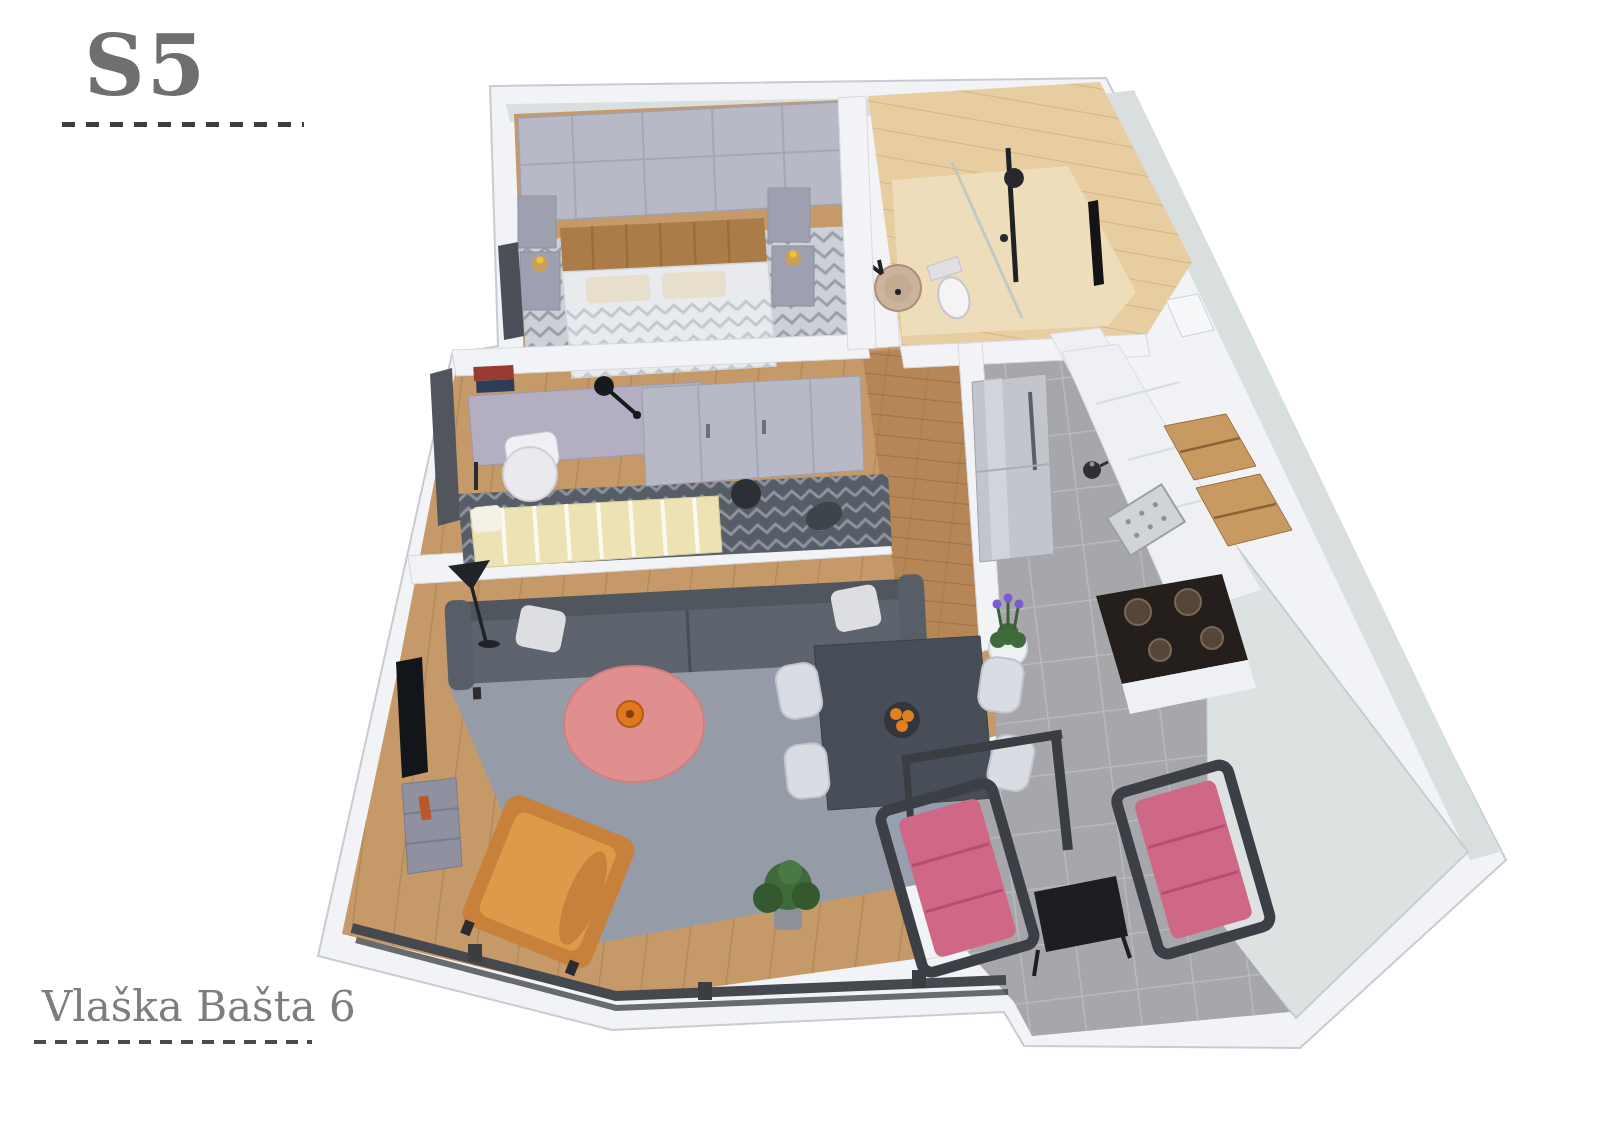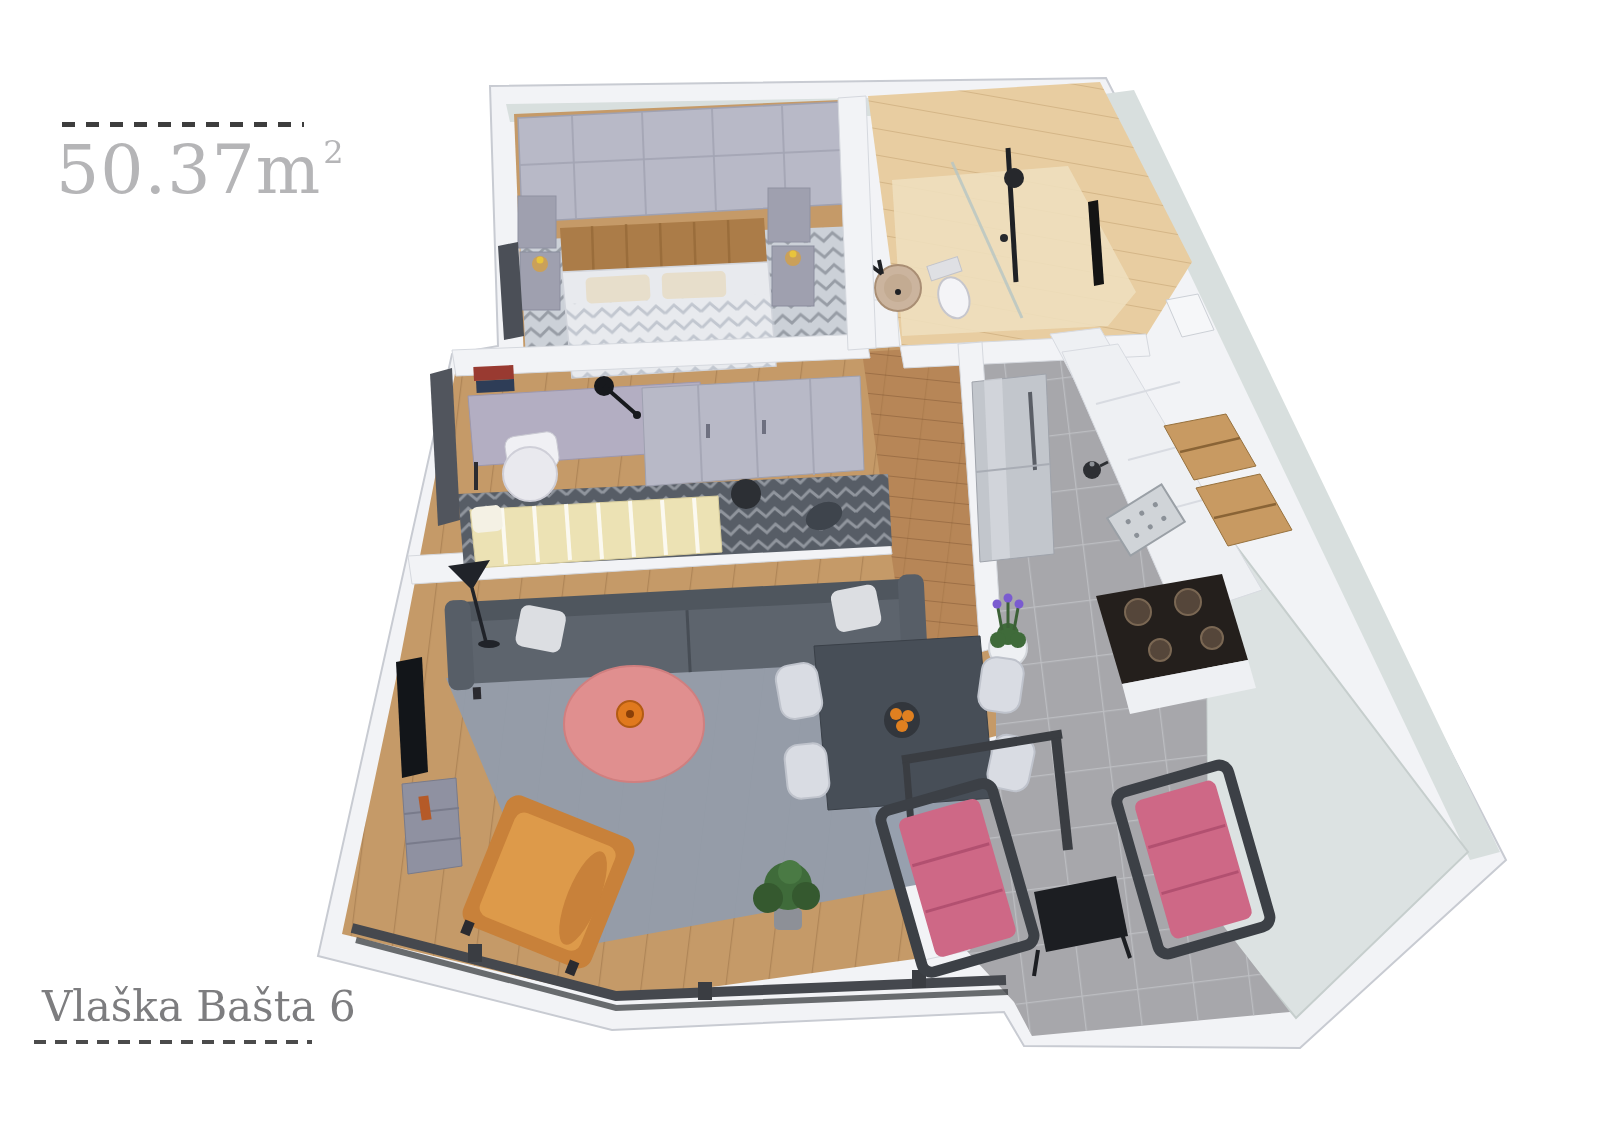--- a/index.html
+++ b/index.html
@@ -327,18 +327,18 @@
     <line x1="1154" y1="836" x2="1234" y2="836" stroke="#b25070" stroke-width="3"></line>
     <line x1="1154" y1="884" x2="1234" y2="884" stroke="#b25070" stroke-width="3"></line>
   </g>
   <g>
     <polygon points="1034,892 1116,876 1128,936 1046,952" fill="#1c1e22"></polygon>
     <line x1="1038" y1="950" x2="1034" y2="976" stroke="#1c1e22" stroke-width="4"></line>
     <line x1="1122" y1="934" x2="1130" y2="958" stroke="#1c1e22" stroke-width="4"></line>
   </g>
 </svg>
 
+<div class="label-unit">S5</div>
 <div class="dash-1"></div>
-<div class="label-area"><span>50.37</span><span>m</span><sup>2</sup></div>
 <div class="label-address">Vlaška Bašta 6</div>
 <div class="dash-2"></div>
 
 </div>
 
 </body></html>

